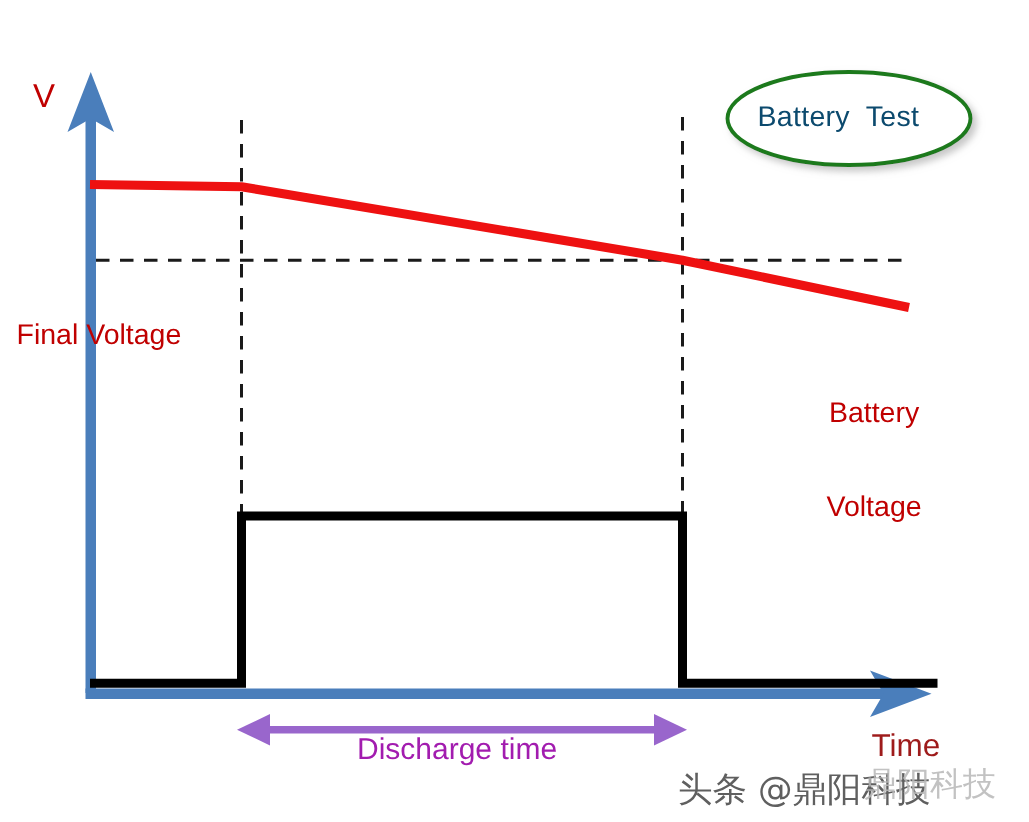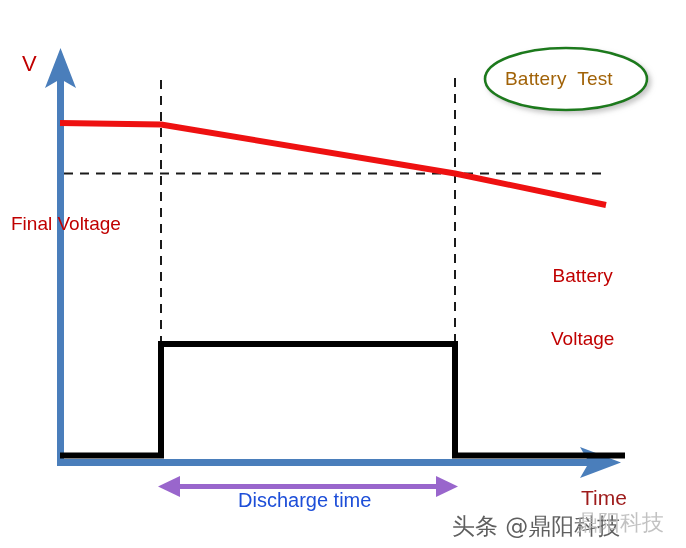--- a/index.html
+++ b/index.html
@@ -50,27 +50,27 @@
   .lbl-time {
     left: 581px;
     top: 486px;
     font-size: 21px;
     color: #9e1b1b;
   }
   .lbl-discharge {
     left: 238px;
     top: 489px;
     font-size: 20px;
-    color: #1d4ed8;
+    color: #a21caf;
   }
   .lbl-ovaltext {
     left: 505px;
     top: 68px;
     font-size: 19px;
-    color: #a16207;
+    color: #0c4a6e;
     letter-spacing: 0.2px;
   }
   .watermark {
     position: absolute;
     left: 452px;
     top: 506px;
     width: 234px;
     height: 40px;
     pointer-events: none;
   }

